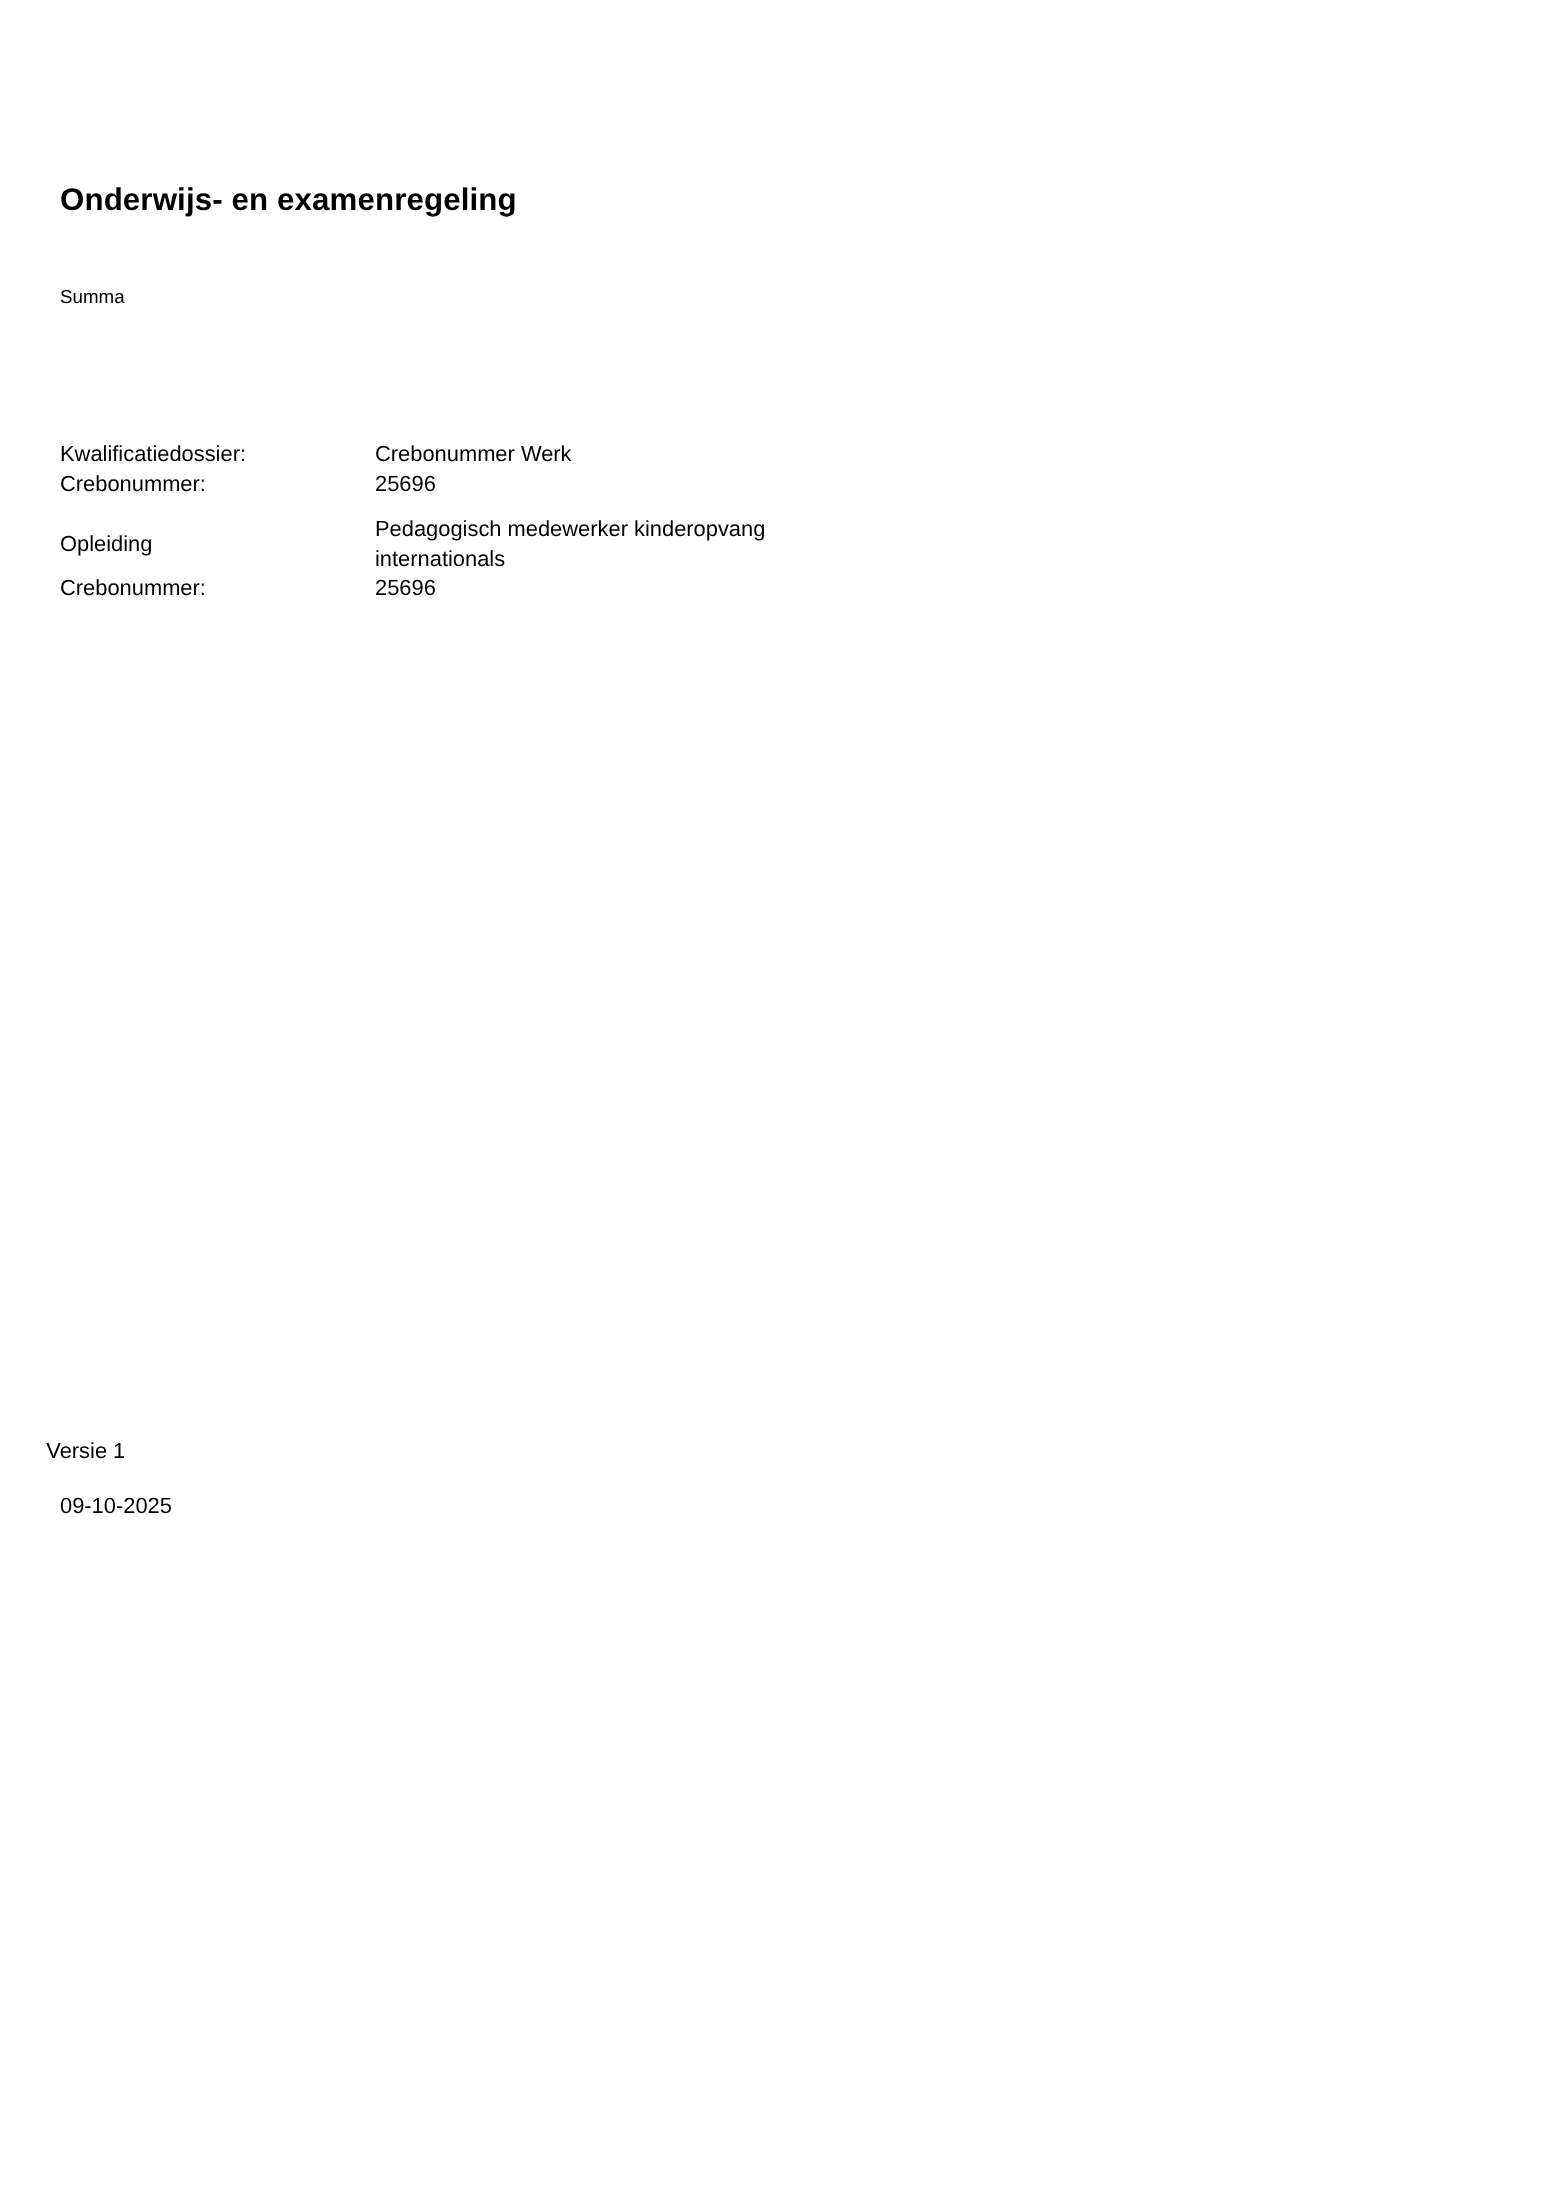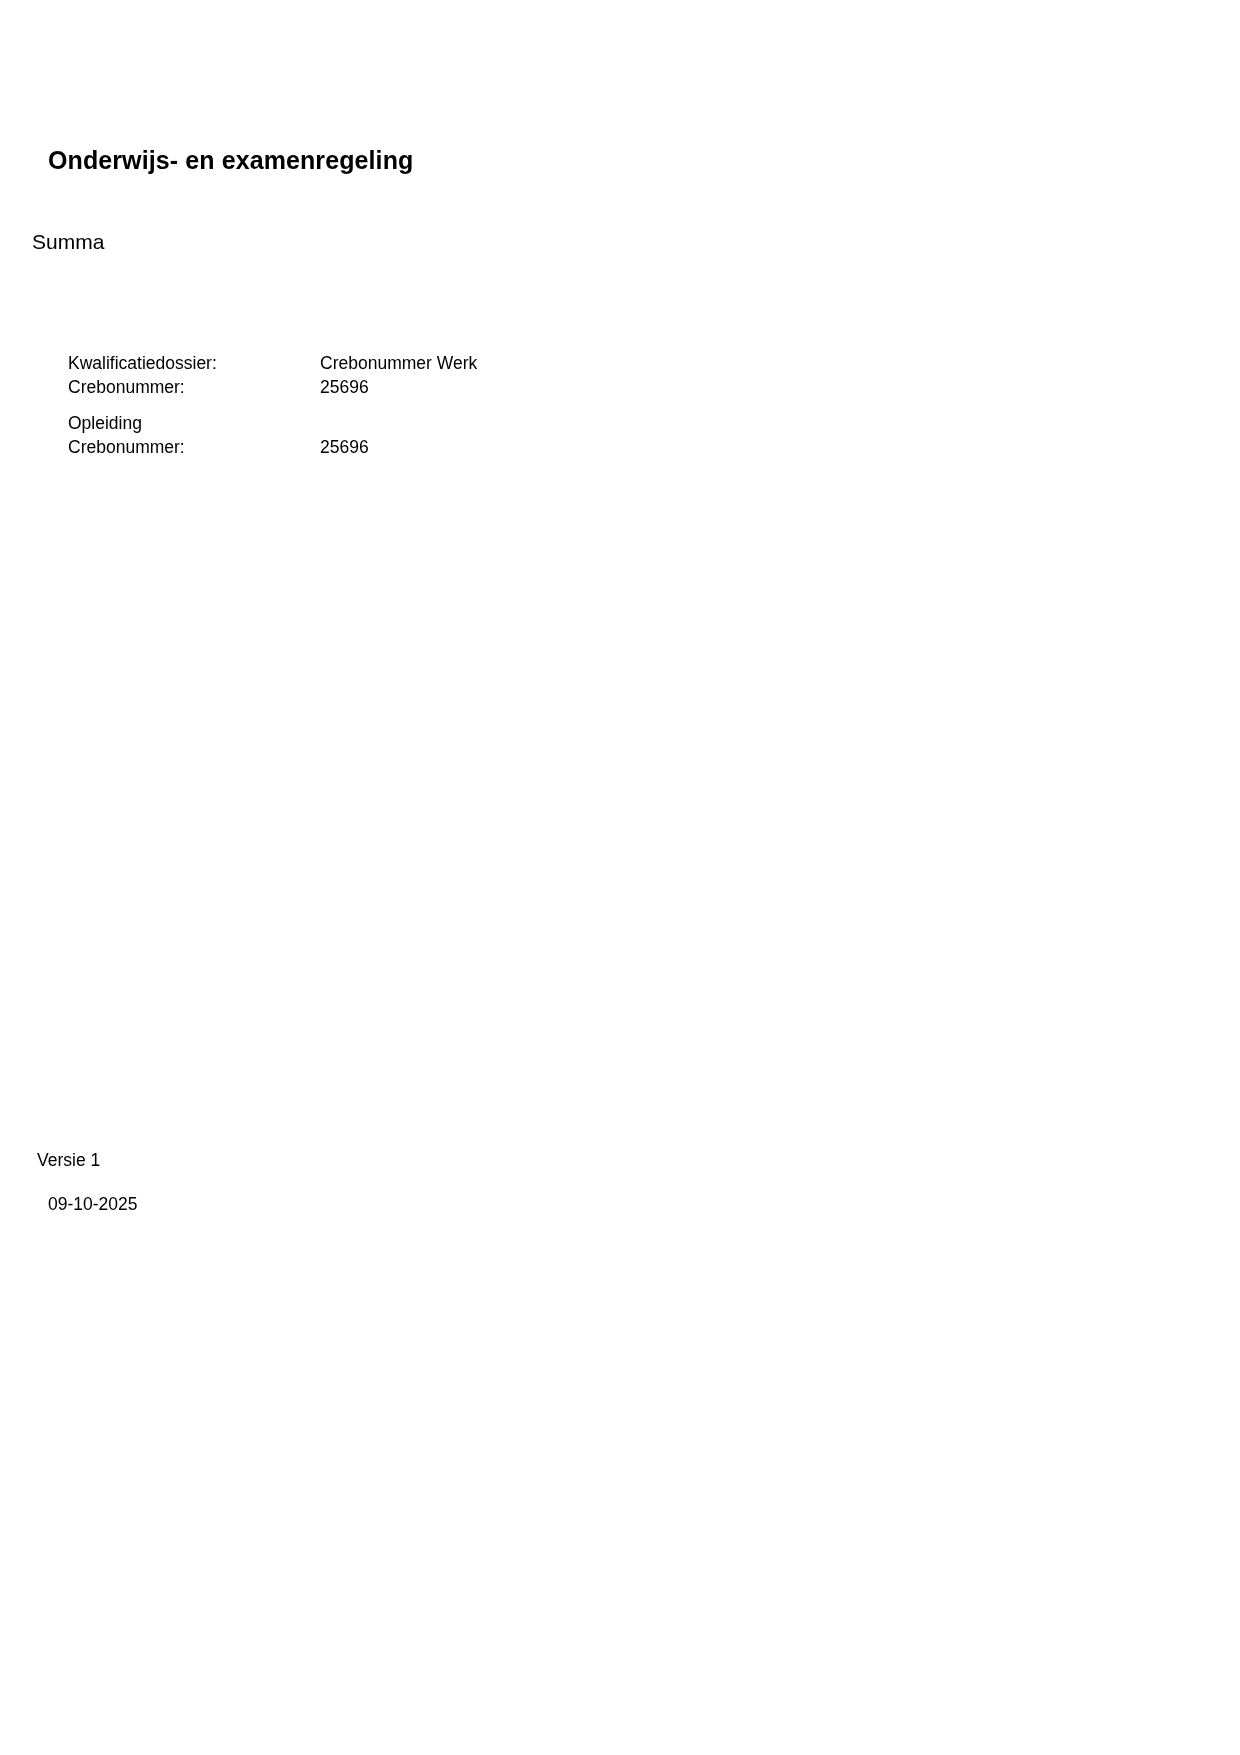--- a/index.html
+++ b/index.html
@@ -23,41 +23,40 @@
     position: absolute;
     left: 48px;
     top: 128px;
     font-size: 25px;
     font-weight: bold;
     letter-spacing: 0.1px;
     line-height: 1.2;
   }
   .org-name {
     position: absolute;
-    left: 32px;
+    left: 48px;
     top: 228px;
-    font-size: 21px;
+    font-size: 15px;
     line-height: 1.3;
   }
   .info-block {
     position: absolute;
     left: 48px;
     font-size: 17.5px;
     line-height: 1.35;
   }
   .info-row {
     display: flex;
     align-items: flex-start;
   }
   .info-label {
     width: 252px;
     flex: 0 0 252px;
     padding-right: 24px;
     box-sizing: border-box;
-    margin-left: 20px;
   }
   .info-value {
     flex: 1 1 auto;
     max-width: 420px;
   }
   #block-kwalificatie { top: 352px; }
   #block-opleiding { top: 412px; }
   #block-niveau { top: 540px; }
   #block-duur { top: 628px; }
 
@@ -95,20 +94,21 @@
     </div>
     <div class="info-row">
       <div class="info-label">Crebonummer:</div>
       <div class="info-value">25696</div>
     </div>
   </div>
 
   <div class="info-block" id="block-opleiding">
     <div class="info-row two-line">
       <div class="info-label">Opleiding</div>
+      <div class="info-value">Pedagogisch medewerker kinderopvang internationals</div>
     </div>
     <div class="info-row">
       <div class="info-label">Crebonummer:</div>
       <div class="info-value">25696</div>
     </div>
   </div>
 
 
 
   <div class="footer-version">Versie 1</div>

